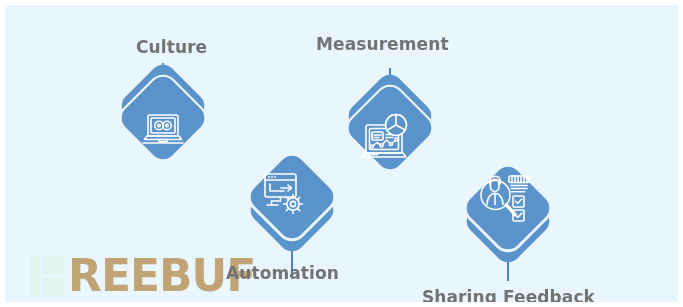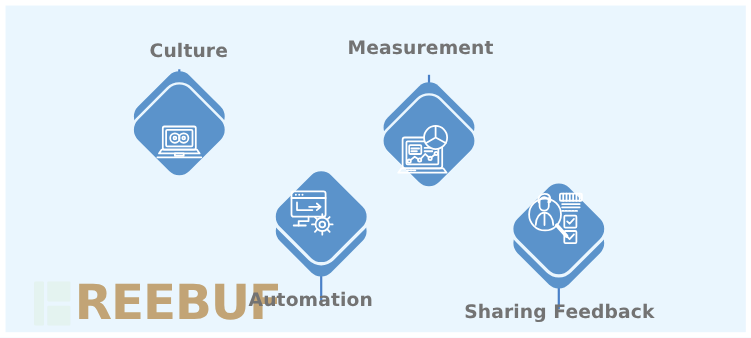--- a/index.html
+++ b/index.html
@@ -197,21 +197,21 @@
           <circle cx="31" cy="31" r="1.5" fill="#5b93cb"></circle>
           <circle cx="36.5" cy="26.5" r="1.5" fill="#5b93cb"></circle>
           <circle cx="36" cy="12" r="10.5" fill="#5b93cb"></circle>
           <path d="M36 12 V1.5 M36 12 L45.2 17 M36 12 L27 17.2"></path>
         </g>
       </svg>
     </div>
   </div>
 
   <div class="node">
-    <div class="label" style="left:417px;top:269px;">Sharing Feedback</div>
+    <div class="label" style="left:417px;top:282px;">Sharing Feedback</div>
 
     <div class="connector" style="left:502px;top:254px;height:22px;"></div>
 
     <div class="arc" style="left:470px;top:183px;background:#5b93cb;"></div>
     <div class="gap" style="left:467px;top:167px;"></div>
 
     <div class="diamond" style="left:470px;top:170px;background:#5b93cb;"></div>
 
     <div class="icon" style="left:468px;top:168px;">
       <svg width="60" height="56" viewBox="0 0 60 56">

